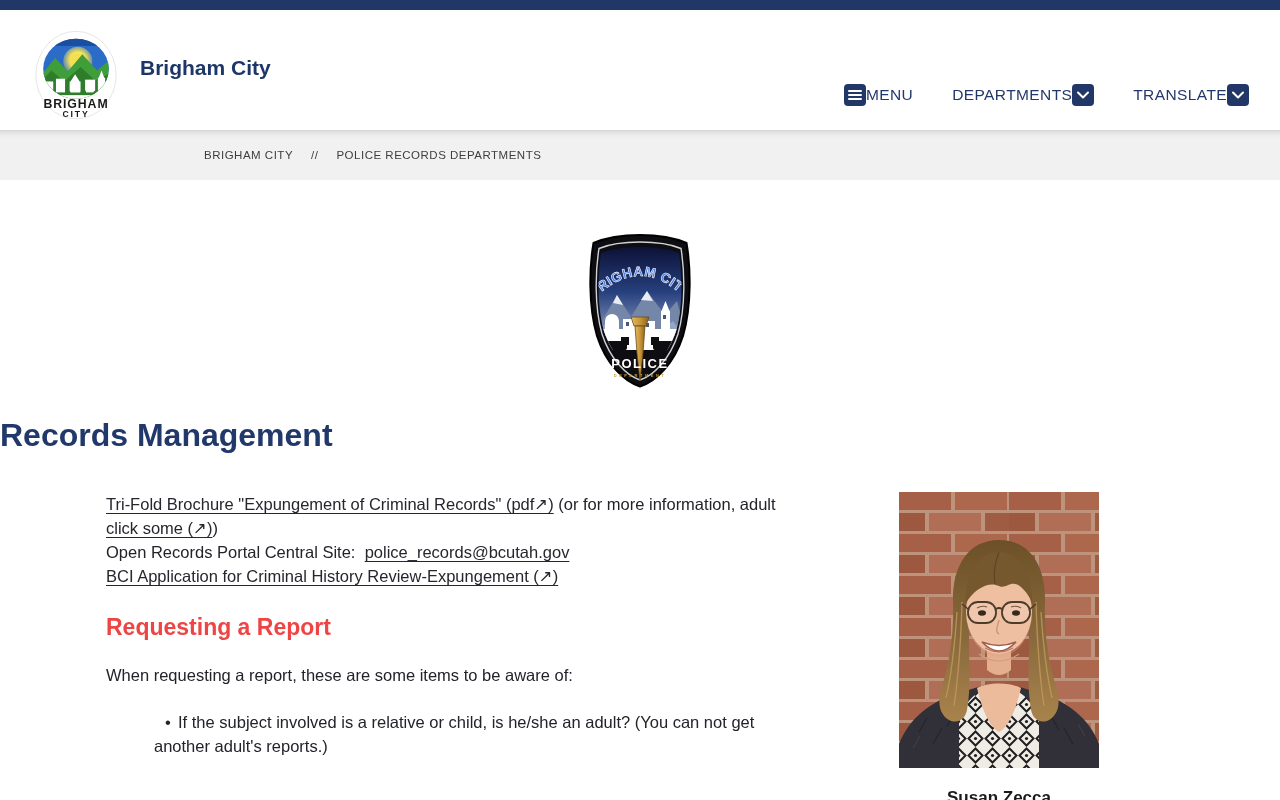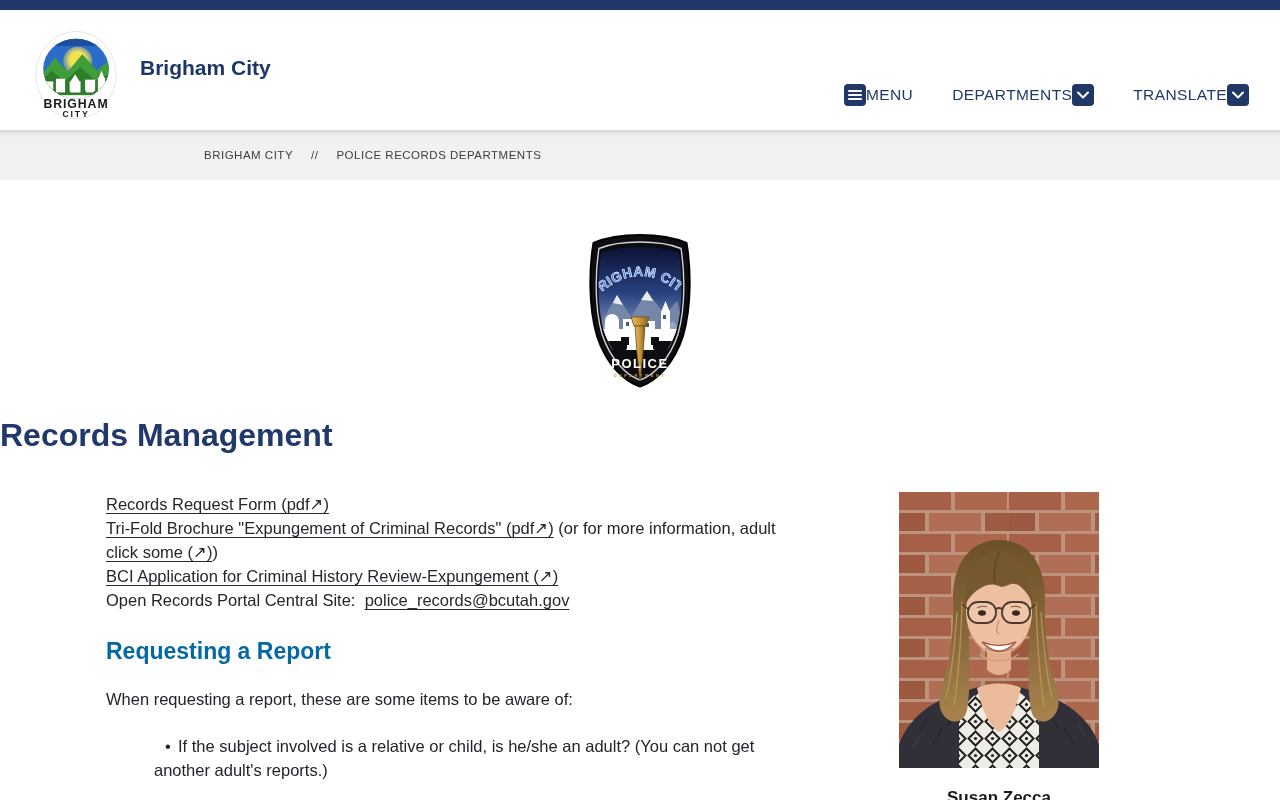--- a/index.html
+++ b/index.html
@@ -31,21 +31,21 @@
   .crumb-link{color:#3e3e3e;text-decoration:none;cursor:pointer;}
 
   
   .main-area{position:absolute;top:180px;left:0;width:100%;}
   .badge-wrap{text-align:center;margin-top:53px;height:156px;}
   h1.page-title{margin:28px 0 0;font-size:32px;font-weight:bold;color:#21386b;}
   .content-row{position:relative;margin:38px 0 0 106px;width:993px;}
   .left-col{width:695px;font-size:16.5px;line-height:24px;color:#23232a;}
   .res-line{min-height:24px;}
   .doc-link{color:#26262e;text-decoration:underline;text-underline-offset:2.5px;cursor:pointer;}
-  h2.section-heading{font-size:23px;font-weight:bold;color:#0369a1;margin:27px 0 0;}
+  h2.section-heading{font-size:23px;font-weight:bold;color:#ef4444;margin:27px 0 0;}
   p.intro{margin:24px 0 6px;}
   ul.bullets{margin:23px 0 0;padding-left:48px;list-style:none;}
   ul.bullets li{line-height:24px;}
   ul.bullets li::before{content:"\2022";display:inline-block;width:24px;padding-left:11px;box-sizing:border-box;}
   .right-col{position:absolute;top:0;right:0;width:200px;margin:0;text-align:center;}
   .photo-frame{width:200px;height:276px;display:block;}
   figcaption{margin-top:20px;font-weight:bold;font-size:17px;color:#1a1a1a;}
 </style>
 </head>
 <body>
@@ -205,24 +205,23 @@
         <text x="63" y="135" text-anchor="middle" font-size="13" font-weight="bold" fill="#ffffff" letter-spacing="1.5">• POLICE •</text>
         <text x="63" y="143.5" text-anchor="middle" font-size="4" font-weight="bold" fill="#c99d3f" letter-spacing="2.5">DEPARTMENT</text>
       </svg>
     </div>
 
     <h1 class="page-title">Records Management</h1>
 
     <div class="content-row">
       <div class="left-col">
         <div id="resource-lines">
-            <div class="res-line"><a class="doc-link" href="#">Records Request Form (pdf↗)</a></div>
             <div class="res-line"><a class="doc-link" href="#">Tri-Fold Brochure "Expungement of Criminal Records" (pdf↗)</a><span> (or for more information, adult </span><a class="doc-link" href="#">click some (↗)</a><span>)</span></div>
+            <div class="res-line"><span>Open Records Portal Central Site:&nbsp; </span><a class="doc-link" href="#">police_records@bcutah.gov</a></div>
             <div class="res-line"><a class="doc-link" href="#">BCI Application for Criminal History Review-Expungement (↗)</a></div>
-            <div class="res-line"><span>Open Records Portal Central Site:&nbsp; </span><a class="doc-link" href="#">police_records@bcutah.gov</a></div>
           </div>
         <h2 class="section-heading">Requesting a Report</h2>
         <p class="intro">When requesting a report, these are some items to be aware of:</p>
         <ul class="bullets" id="bullet-list">
             <li>If the subject involved is a relative or child, is he/she an adult? (You can not get another adult's reports.)</li>
           </ul>
       </div>
 
       <figure class="right-col">
         <svg class="photo-frame" viewBox="0 0 200 276">

